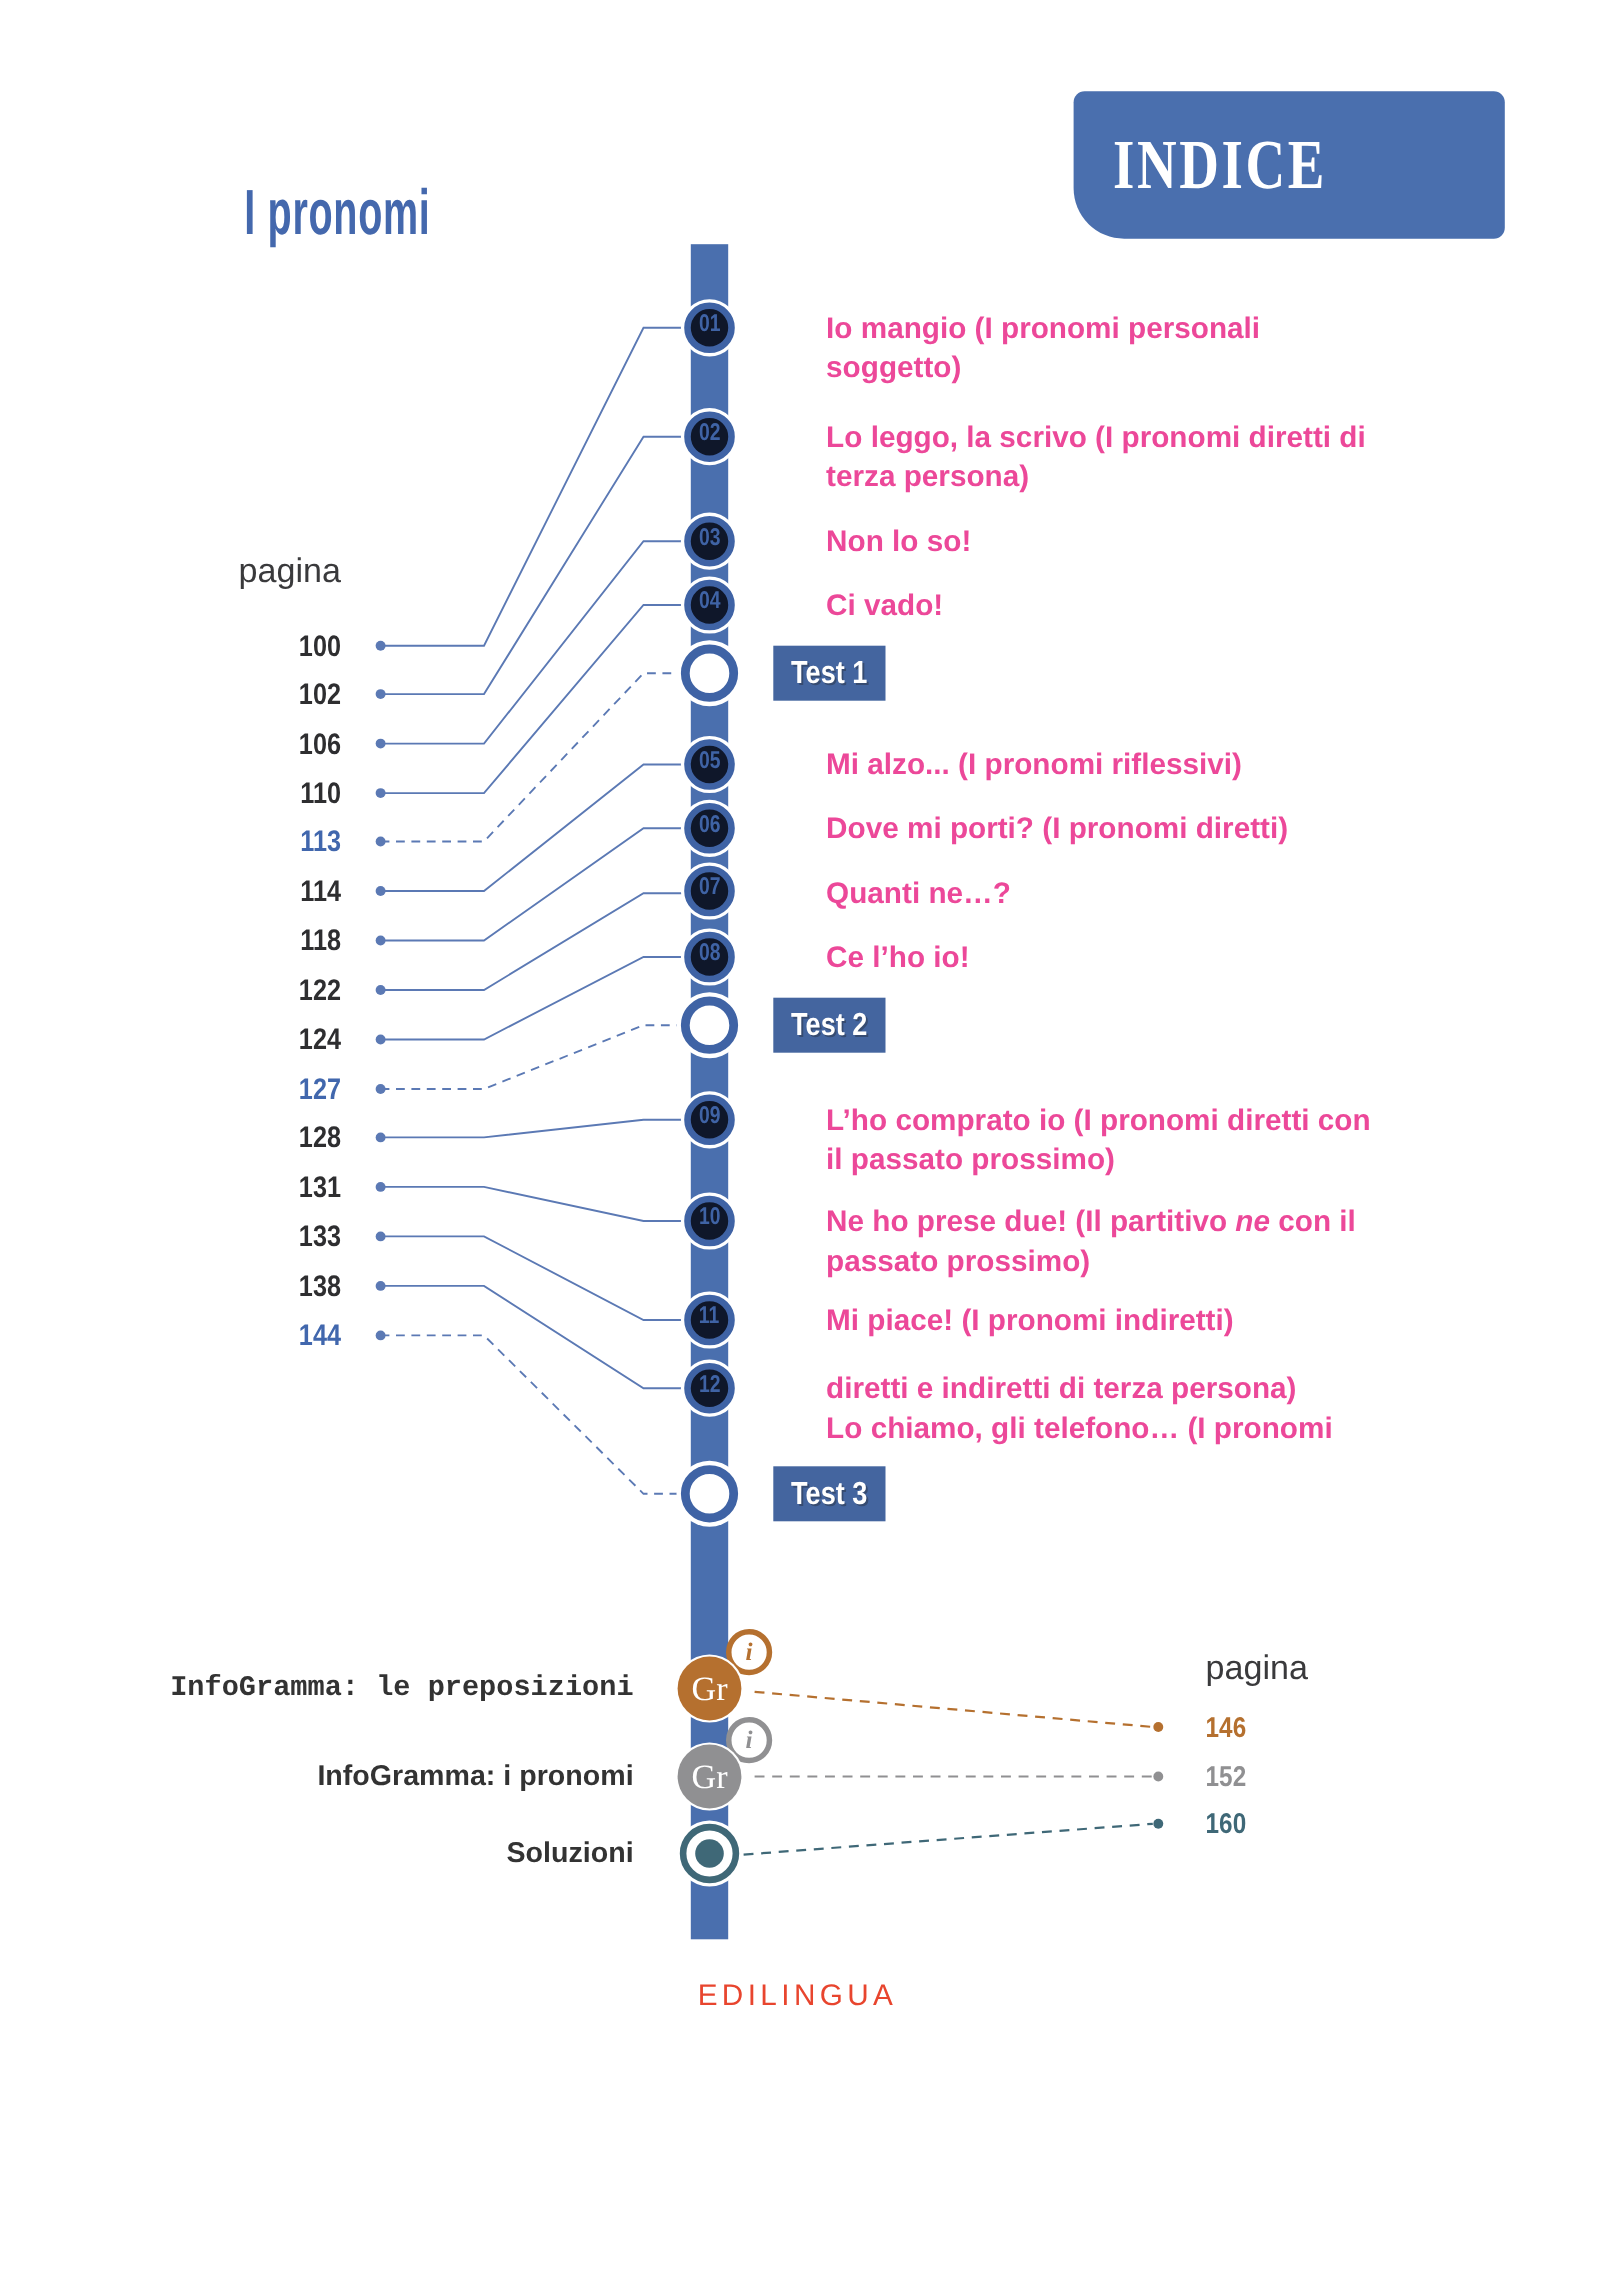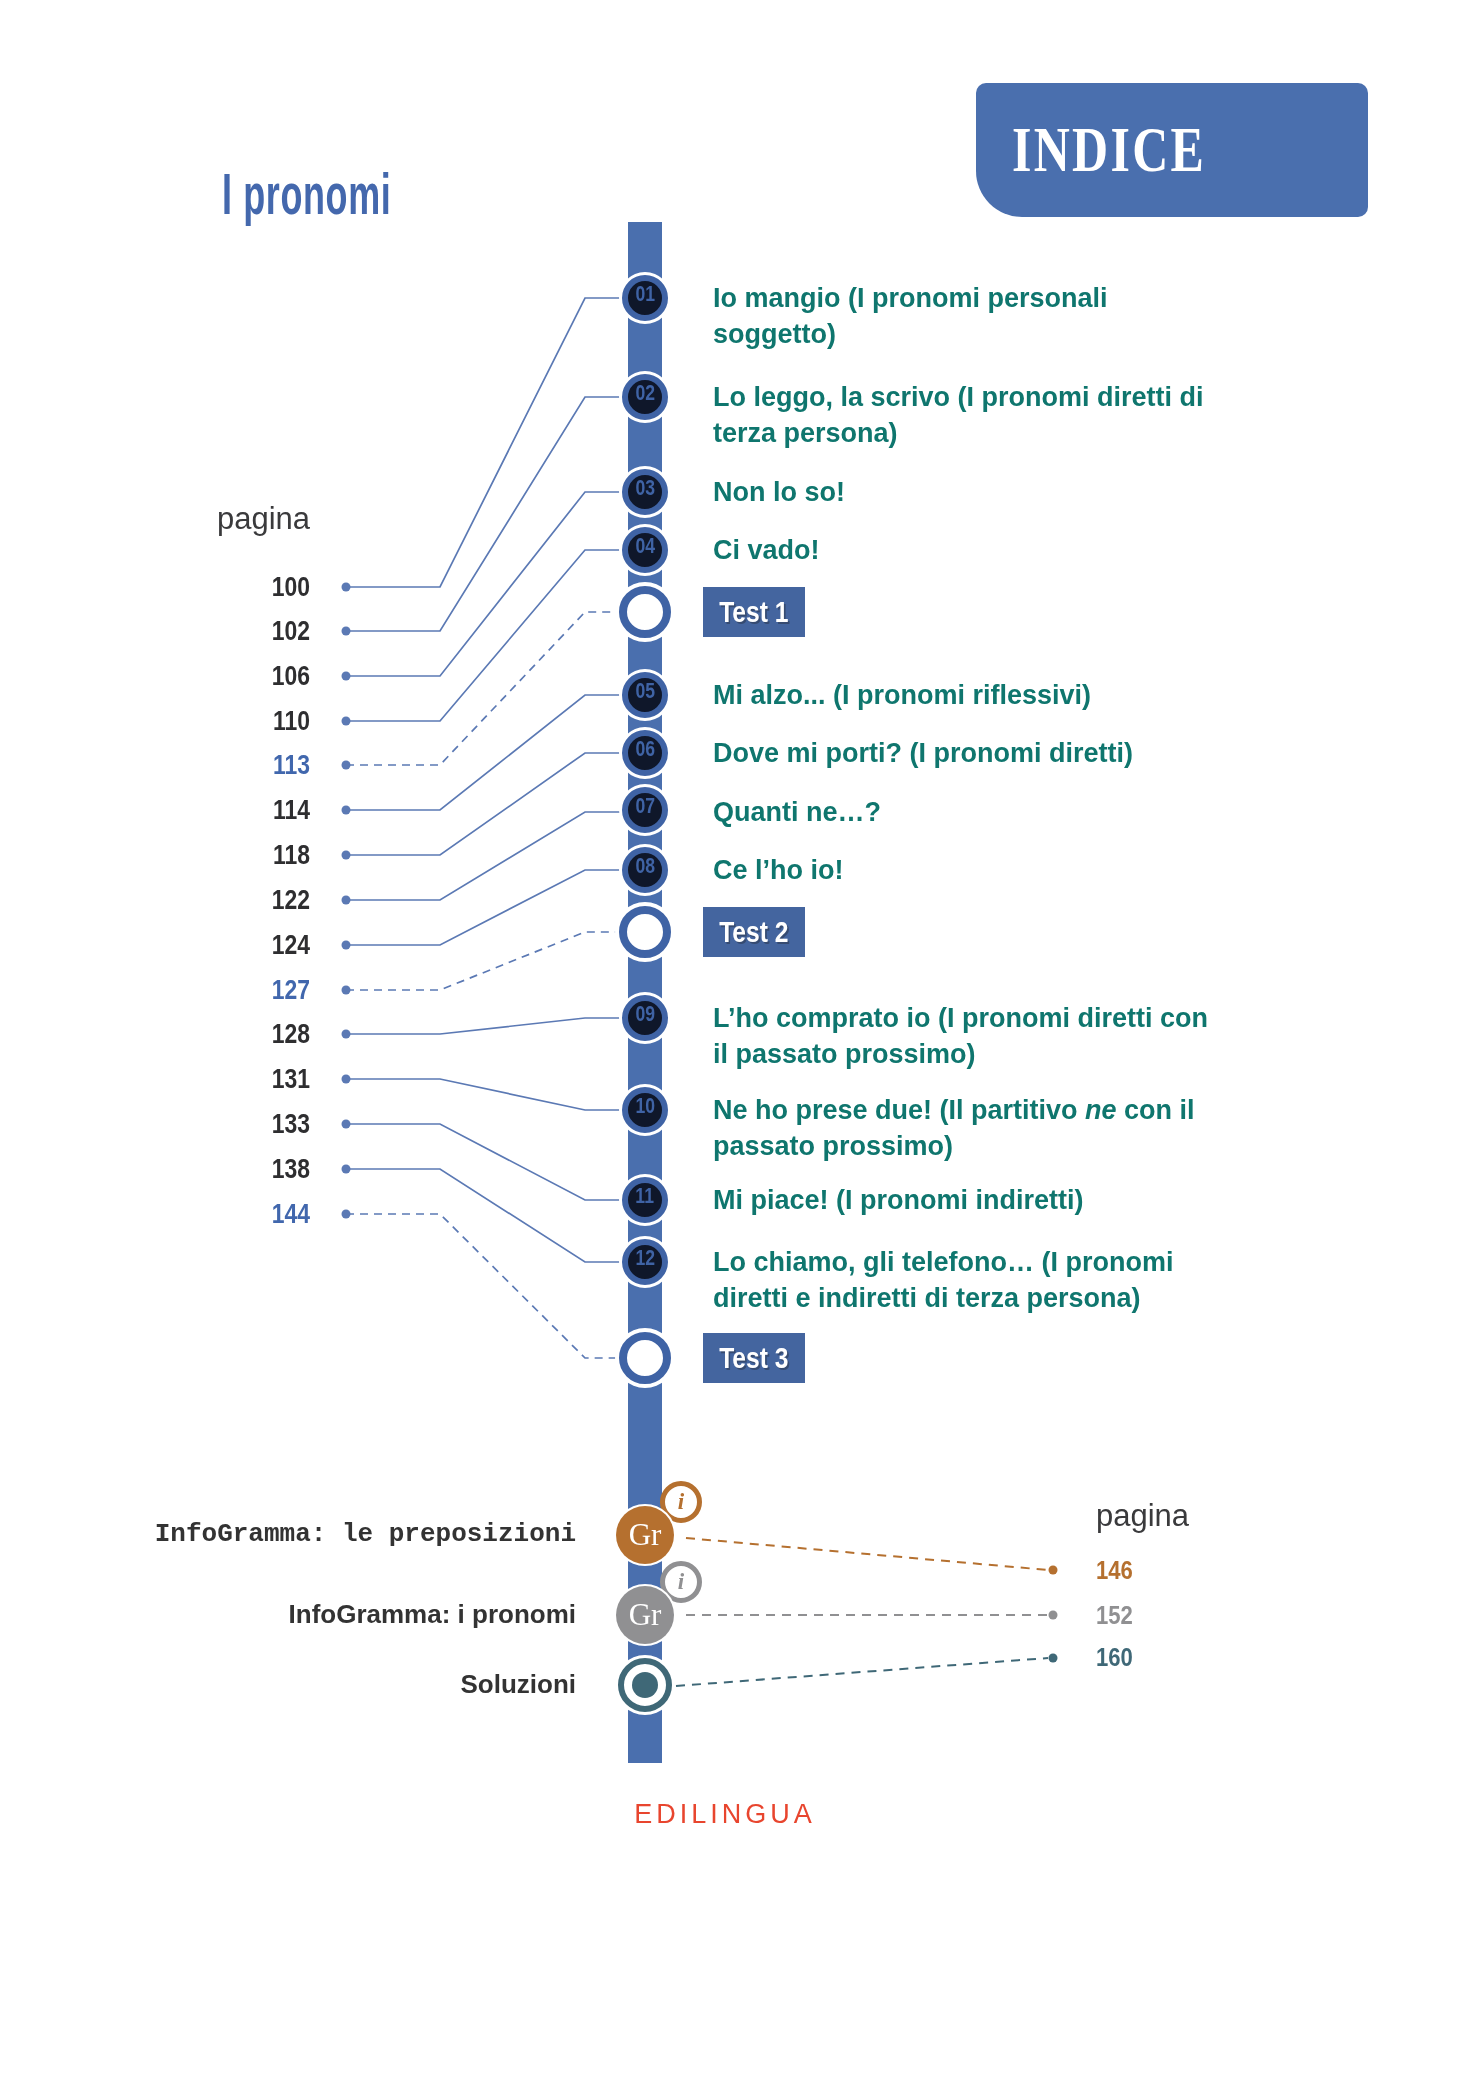--- a/index.html
+++ b/index.html
@@ -16,21 +16,21 @@
   
   .bar{position:absolute;left:628px;top:222px;width:34px;height:1541px;background:#4a6fae;}
   #connectors{position:absolute;left:0;top:0;z-index:3;}
   .conn{stroke:#5b79b4;stroke-width:1.7;fill:none;}
   .dash{stroke-dasharray:8 6;}
   .num-circle{position:absolute;width:34px;height:34px;background:#0f172a;border:6px solid #3f63a5;
       border-radius:50%;box-shadow:0 0 0 3px #fff;z-index:4;display:flex;align-items:flex-start;justify-content:center;}
   .num-circle span{font-size:22px;font-weight:bold;color:#3f63a5;transform:scaleX(0.8);}
   .test-ring{position:absolute;width:36px;height:36px;background:#fff;border:8px solid #3f63a5;
       border-radius:50%;box-shadow:0 0 0 4px #fff;z-index:4;}
-  .toc-title{position:absolute;left:713px;color:#0f766e;font-weight:bold;font-size:27px;
+  .toc-title{position:absolute;left:751px;color:#ec4899;font-weight:bold;font-size:27px;
       line-height:36px;white-space:nowrap;z-index:4;}
   .toc-title .it{font-style:italic;}
   .test-badge{position:absolute;left:703px;width:102px;height:50px;background:#44659f;
       display:flex;align-items:center;justify-content:center;z-index:4;}
   .test-badge span{color:#fff;font-size:29px;font-weight:bold;transform:scaleX(0.85);
       text-shadow:2px 2px 0 rgba(30,30,30,0.35);white-space:nowrap;}
   
   .pagina-left{position:absolute;left:150px;top:501px;width:160px;text-align:right;
       font-size:31px;color:#3a3a3c;}
   .page-num{position:absolute;left:190px;width:120px;height:30px;line-height:30px;text-align:right;
@@ -199,22 +199,22 @@
         <span>11</span>
       </div>
       <div class="toc-title" style="top: 1182px;">
         <div><span>Mi piace! (I pronomi indiretti)</span></div>
       </div>
       <div class="page-num" style="top: 1154px;">138</div>
       <div class="num-circle" style="left: 622px; top: 1239px;">
         <span>12</span>
       </div>
       <div class="toc-title" style="top: 1244px;">
+        <div><span>diretti e indiretti di terza persona)</span></div>
         <div><span>Lo chiamo, gli telefono… (I pronomi</span></div>
-        <div><span>diretti e indiretti di terza persona)</span></div>
       </div>
       <div class="page-num page-num-test" style="top: 1199px;">144</div>
       <div class="test-ring" style="left: 619px; top: 1332px;"></div>
       <div class="test-badge" style="top: 1333px;">
         <span>Test 3</span>
       </div>
       <div class="info-label" style="top: 1519px; font-family: Liberation Mono, monospace;">InfoGramma: le preposizioni</div>
       <div class="i-ring" style="left: 660px; top: 1481px; border: 5px solid rgb(181, 112, 47);">
         <span style="color: rgb(181, 112, 47);">i</span>
       </div>

